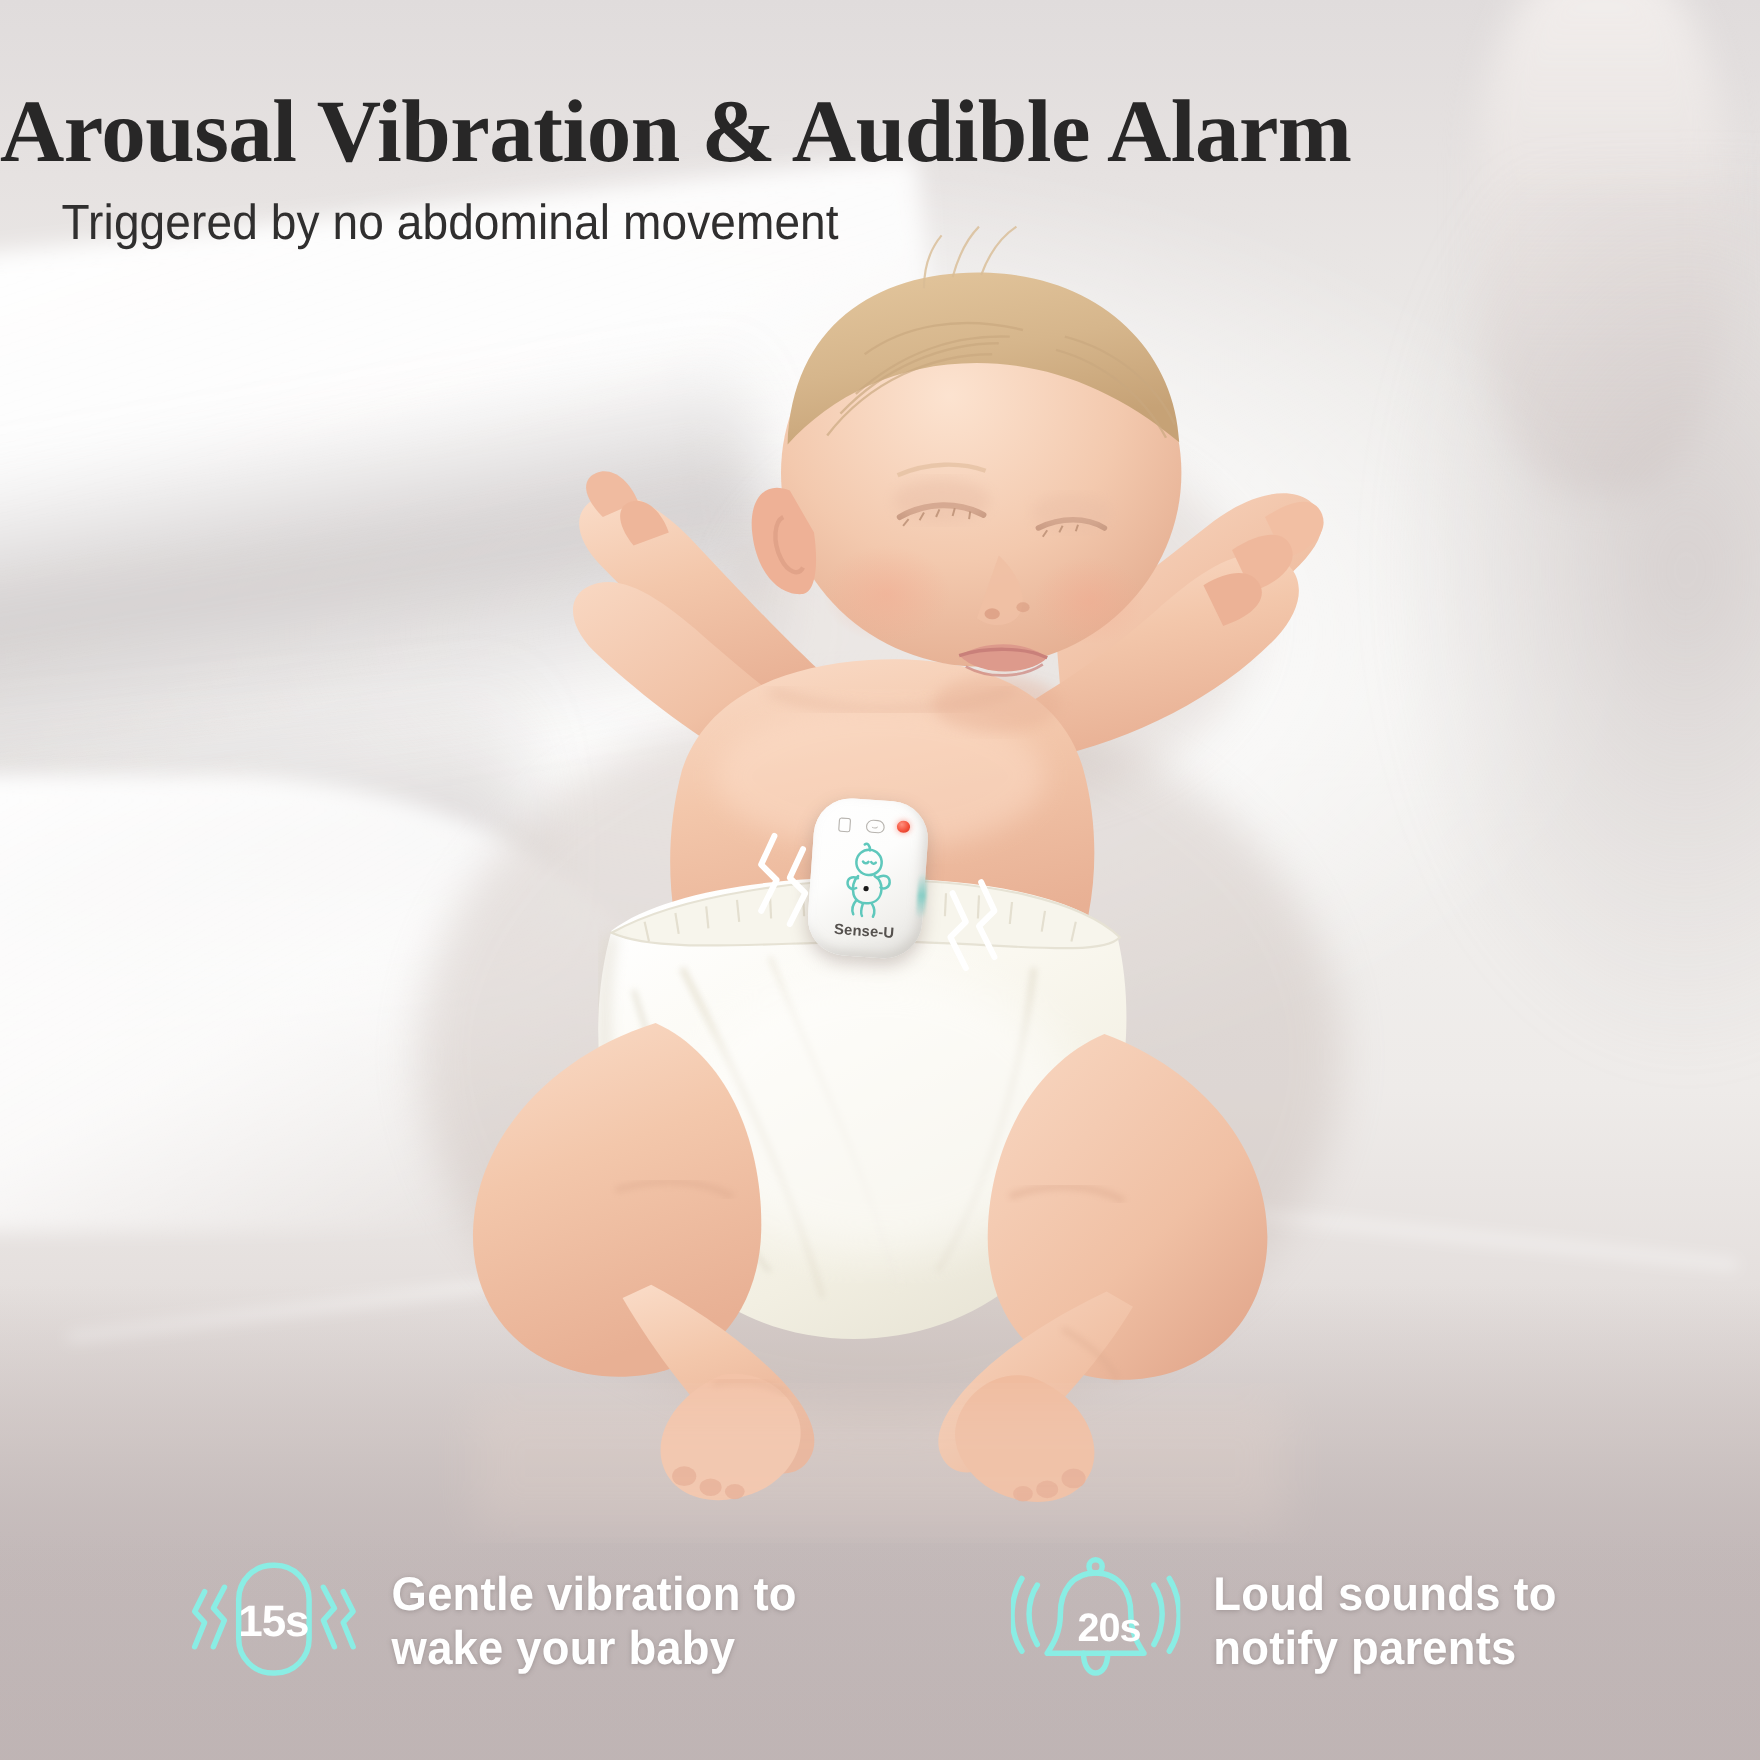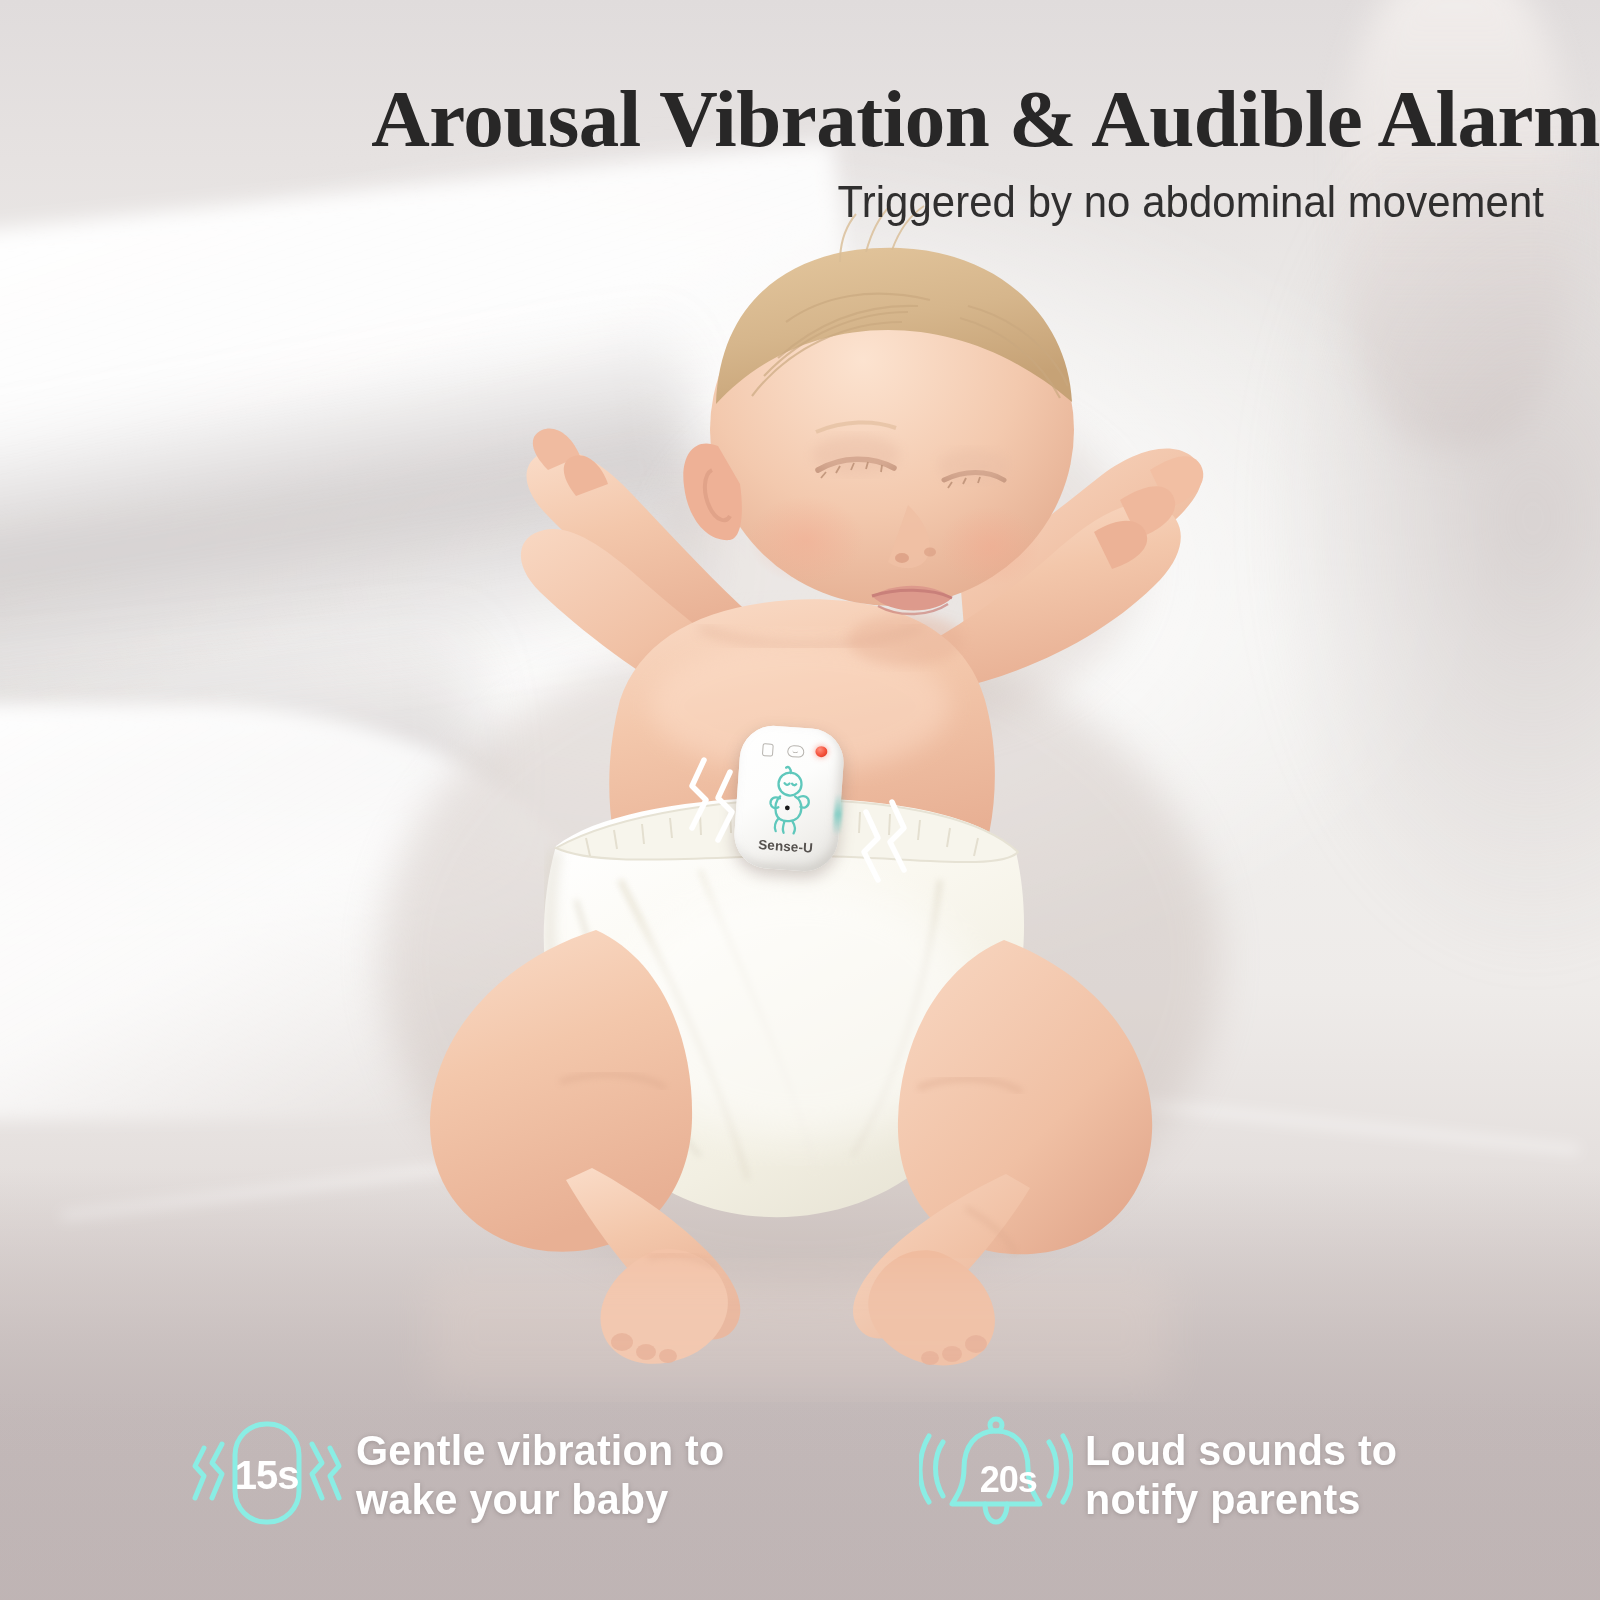--- a/index.html
+++ b/index.html
@@ -64,21 +64,21 @@
     background:linear-gradient(180deg, rgba(198,188,187,0) 0%, rgba(198,188,187,.55) 28%, rgba(194,184,184,.92) 58%, rgba(192,182,182,1) 100%);
   }
   .bottom-band2{
     position:absolute;left:0;bottom:0;width:100%;height:13%;
     background:linear-gradient(180deg, rgba(190,179,179,0), rgba(190,179,179,.55));
   }
   
   .crease{position:absolute;background:rgba(255,255,255,.5);filter:blur(7px);}
 
   
-  .headline-wrap{position:absolute;left:0;top:78px;width:100%;text-align:right;z-index:40;}
+  .headline-wrap{position:absolute;left:0;top:78px;width:100%;text-align:left;z-index:40;}
   .headline{
     font-family:"Liberation Serif", serif;
     font-weight:700;font-size:81px;line-height:1.02;
     color:#282727;letter-spacing:-.5px;
     margin:0;white-space:nowrap;
   }
   .subhead{
     margin:16px 0 0 0;
     font-family:"Liberation Sans", sans-serif;
     font-weight:400;font-size:45px;line-height:1.1;
@@ -131,21 +131,21 @@
 
   
   .vib{position:absolute;z-index:26;}
 
   
   .features{
     position:absolute;left:0;bottom:62px;width:100%;
     display:flex;justify-content:center;align-items:center;gap:180px;
     z-index:45;
   }
-  .feature{display:flex;align-items:center;gap:12px;}
+  .feature{display:flex;align-items:center;gap:30px;}
   .feat-icon{position:relative;flex:0 0 auto;}
   .feat-num{
     position:absolute;left:0;right:0;top:50%;transform:translateY(-50%);
     text-align:center;color:#ffffff;font-weight:700;font-size:40px;
     font-family:"Liberation Sans", sans-serif;letter-spacing:-1px;
   }
   .feat-num.bell-num{transform:translateY(-38%);font-size:36px;margin-left:24px;}
   .feat-text{
     color:#ffffff;font-weight:700;font-size:43px;line-height:1.13;
     font-family:"Liberation Sans", sans-serif;letter-spacing:.2px;

